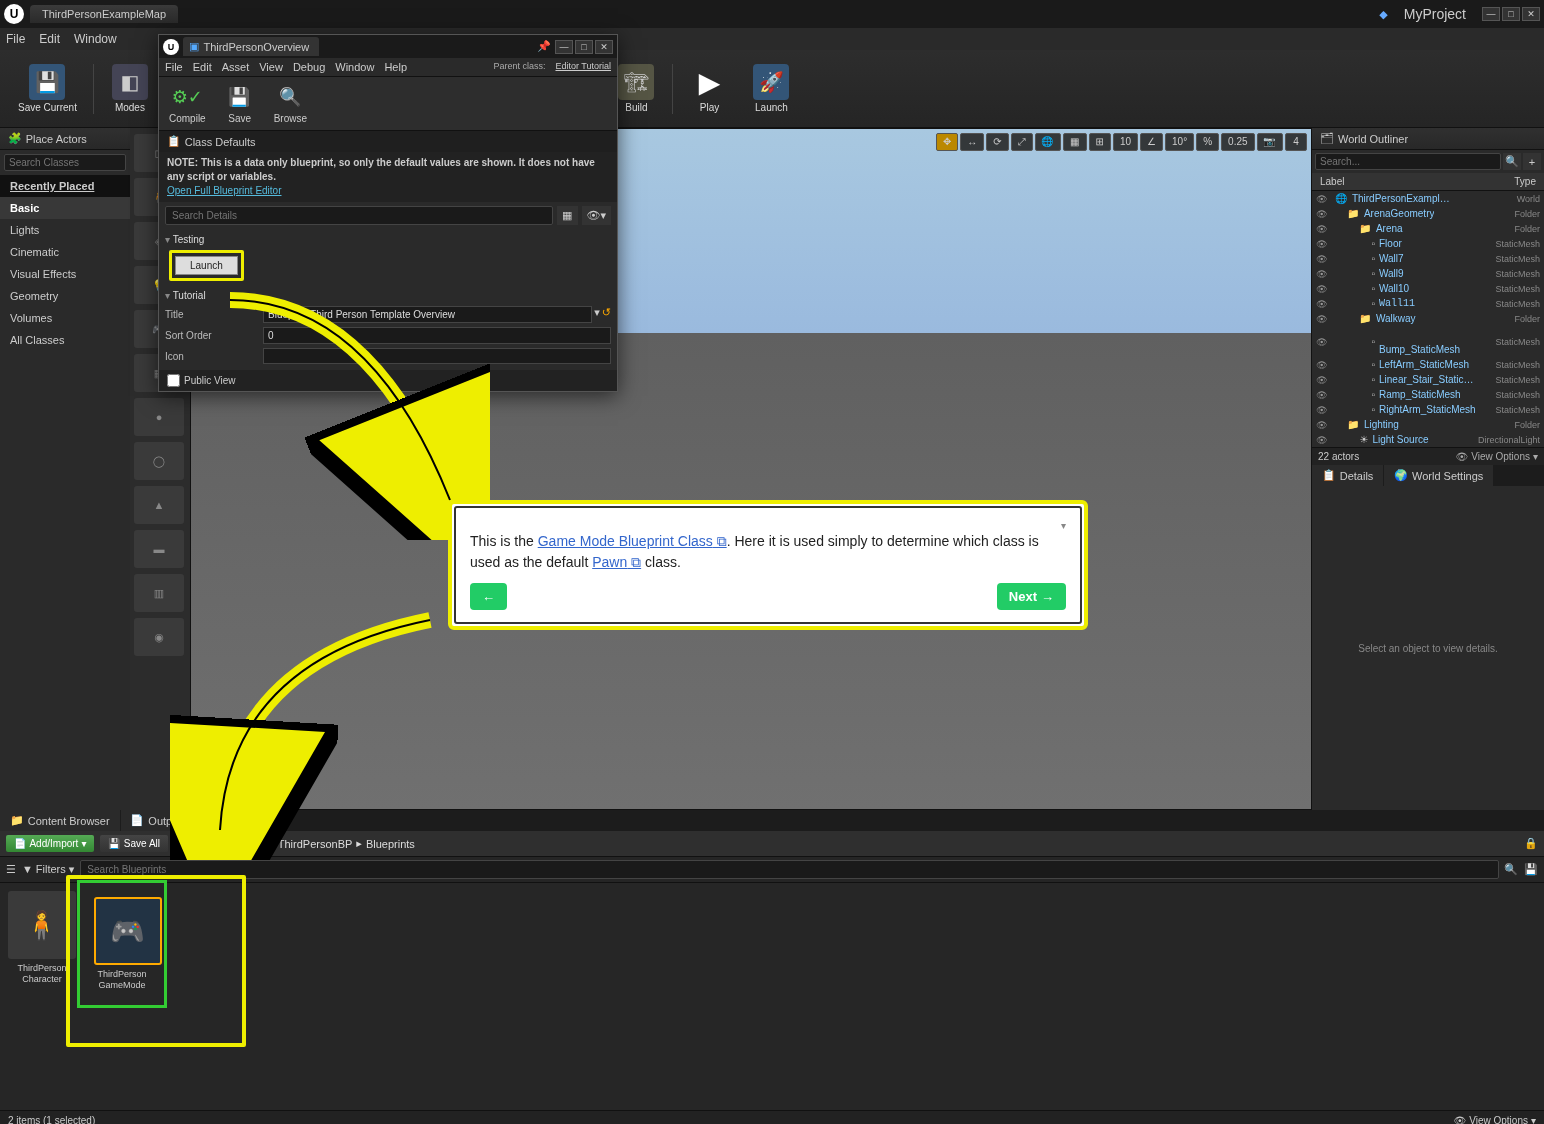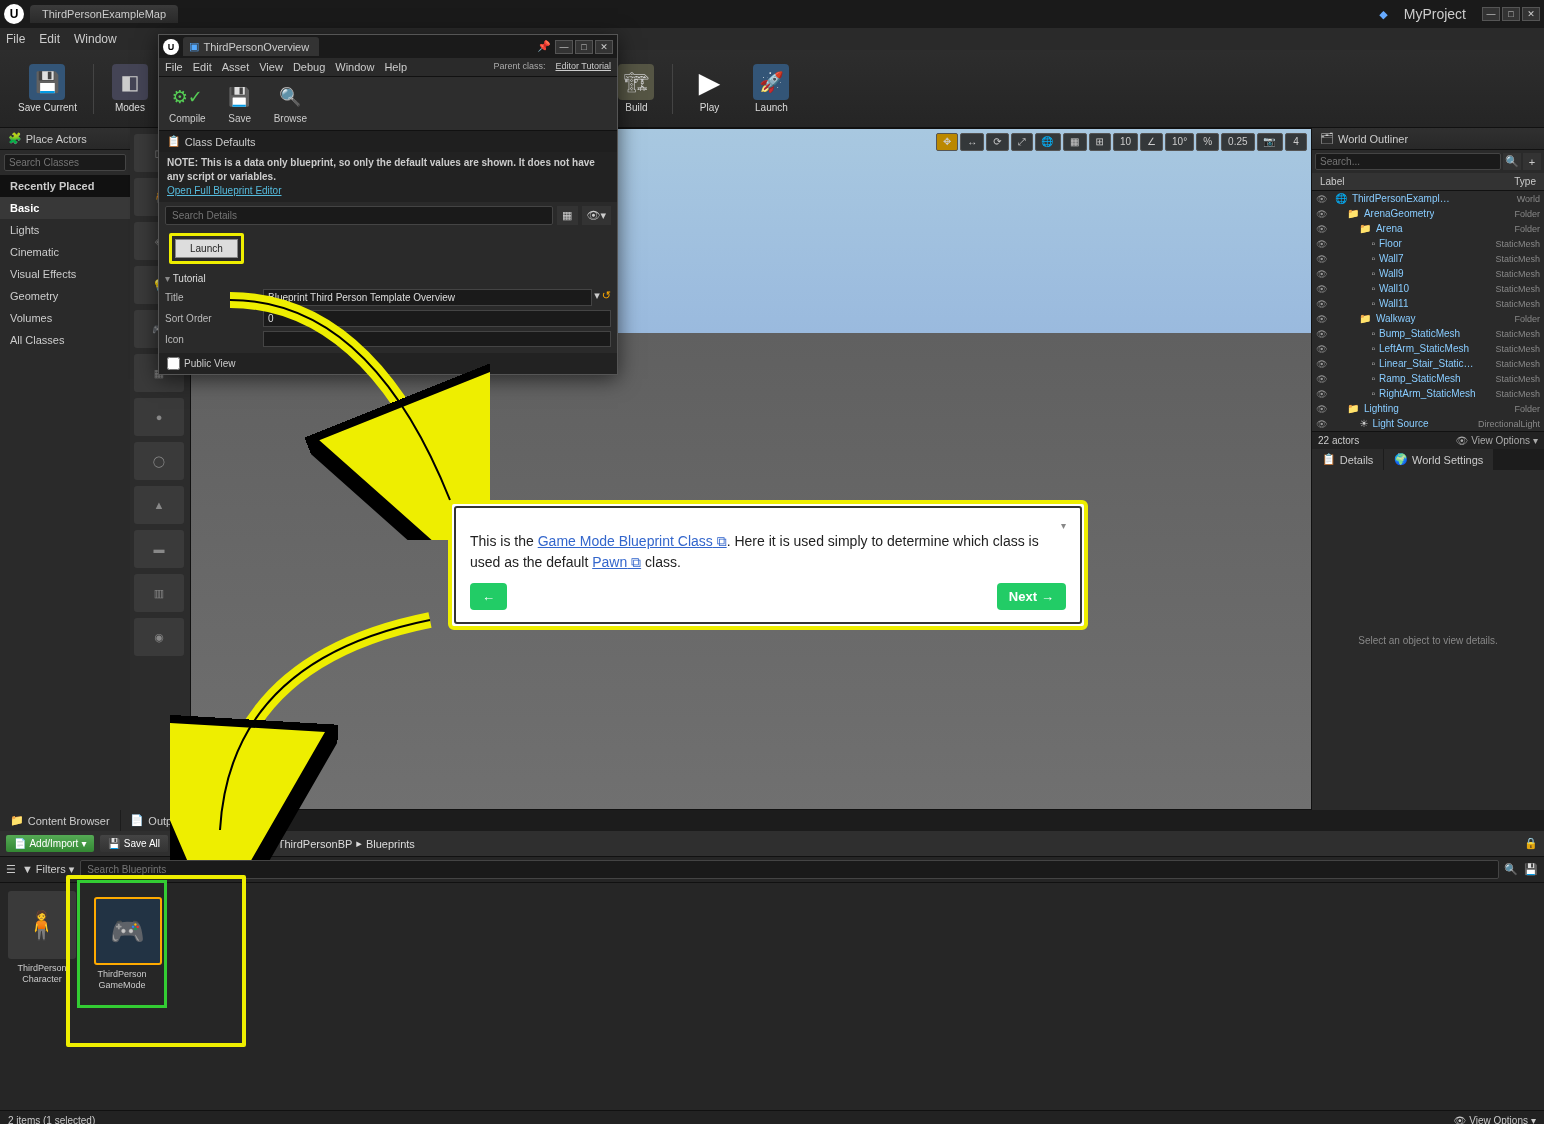--- a/index.html
+++ b/index.html
@@ -17,21 +17,21 @@
 .tb-btn { display:flex; flex-direction:column; align-items:center; justify-content:center; padding:4px 10px; gap:2px; cursor:pointer; min-width:60px; }
 .tb-btn .ico { width:36px; height:36px; border-radius:4px; display:flex; align-items:center; justify-content:center; font-size:20px; }
 .tb-btn .lbl { font-size:10px; color:#ddd; }
 .tb-sep { width:1px; height:50px; background:#444; margin:0 4px; }
 .main-row { display:flex; height:682px; }
 .left-panel { width:130px; background:#2a2a2a; display:flex; flex-direction:column; }
 .panel-hdr { background:linear-gradient(#303030,#282828); padding:4px 8px; font-size:11px; display:flex; align-items:center; gap:4px; border-bottom:1px solid #111; }
 .searchbox { margin:4px; padding:2px 4px; background:#1a1a1a; border:1px solid #444; color:#888; font-size:10px; border-radius:2px; }
 .cat-list div { padding:5px 10px; font-size:11px; cursor:pointer; }
 .cat-list div.active { background:#383838; font-weight:bold; color:#fff; }
-.cat-list div:first-child { background:#111; font-weight:bold; }
+.cat-list div:first-child { background:#111; font-weight:bold;text-decoration:underline; }
 .obj-col { width:60px; background:#2c2c2c; display:flex; flex-direction:column; gap:6px; padding:6px 4px; }
 .obj-col .obj { width:50px; height:38px; background:#3a3a3a; border-radius:3px; display:flex; align-items:center; justify-content:center; color:#888; }
 .viewport { flex:1; background:linear-gradient(#a8c8e0 0%,#9abade 30%,#606060 30%,#707070 100%); position:relative; border:1px solid #111; }
 .vp-toolbar { position:absolute; top:4px; right:4px; display:flex; gap:2px; }
 .vp-toolbar .vb { background:rgba(40,40,40,.9); border:1px solid #555; padding:2px 6px; font-size:10px; border-radius:2px; cursor:pointer; min-width:22px; text-align:center; }
 .right-panel { width:232px; background:#2a2a2a; display:flex; flex-direction:column; }
 .outl-row { display:flex; align-items:center; padding:2px 4px; gap:4px; font-size:10px; cursor:pointer; }
 .outl-row .eye { color:#999; font-size:9px; }
 .outl-row .type { margin-left:auto; color:#888; font-size:9px; }
 .outl-hdr { background:#333; padding:3px 8px; display:flex; font-size:10px; border-bottom:1px solid #111; }
@@ -287,35 +287,35 @@
           <span class="eye">👁</span>
           <span style="width:36px"></span>
           <span>▫</span>
           <span style="color:#8cf;overflow:hidden;text-overflow:ellipsis;white-space:nowrap;max-width:100px;">Wall10</span>
           <span class="type">StaticMesh</span>
         </div>
         <div class="outl-row">
           <span class="eye">👁</span>
           <span style="width:36px"></span>
           <span>▫</span>
-          <span style="color:#8cf;overflow:hidden;text-overflow:ellipsis;white-space:nowrap;max-width:100px;">Wall11</span>
+          <span style="color:#8cf;overflow:hidden;text-overflow:ellipsis;white-space:nowrap;max-width:100px;font-family:Liberation Mono, monospace;">Wall11</span>
           <span class="type">StaticMesh</span>
         </div>
         <div class="outl-row">
           <span class="eye">👁</span>
           <span style="width:24px"></span>
           <span>📁</span>
           <span style="color:#8cf;overflow:hidden;text-overflow:ellipsis;white-space:nowrap;max-width:100px;">Walkway</span>
           <span class="type">Folder</span>
         </div>
         <div class="outl-row">
           <span class="eye">👁</span>
           <span style="width:36px"></span>
           <span>▫</span>
-          <span style="color:#8cf;overflow:hidden;text-overflow:ellipsis;white-space:nowrap;max-width:100px;">Bump_StaticMesh</span>
+          <span style="color:#8cf;overflow:hidden;text-overflow:ellipsis;white-space:nowrap;max-width:100px;margin-top:16px;">Bump_StaticMesh</span>
           <span class="type">StaticMesh</span>
         </div>
         <div class="outl-row">
           <span class="eye">👁</span>
           <span style="width:36px"></span>
           <span>▫</span>
           <span style="color:#8cf;overflow:hidden;text-overflow:ellipsis;white-space:nowrap;max-width:100px;">LeftArm_StaticMesh</span>
           <span class="type">StaticMesh</span>
         </div>
         <div class="outl-row">
@@ -454,20 +454,21 @@
   <div class="bp-note">
     <span style="font-weight:bold;">NOTE: This is a data only blueprint, so only the default values are shown.  It does not have any script or variables.</span><br>
     <a href="#">Open Full Blueprint Editor</a>
   </div>
   <div class="bp-details">
     <div class="search">
       <input placeholder="Search Details" style="">
       <span style="background:#333;padding:3px 5px;cursor:pointer;">▦</span>
       <span style="background:#333;padding:3px 5px;cursor:pointer;">👁▾</span>
     </div>
+    <div class="bp-cat">Testing</div>
     <div class="launch-hl">
       <button class="launch-btn">Launch</button>
     </div>
     <div class="bp-cat">Tutorial</div>
     <div class="prop-row">
         <div class="pl">Title</div>
         <div class="pv" style="display:flex;gap:2px;">
           <input value="Blueprint Third Person Template Overview" style="">
           <span>▾</span>
           <span style="color:#fa0;">↺</span>

